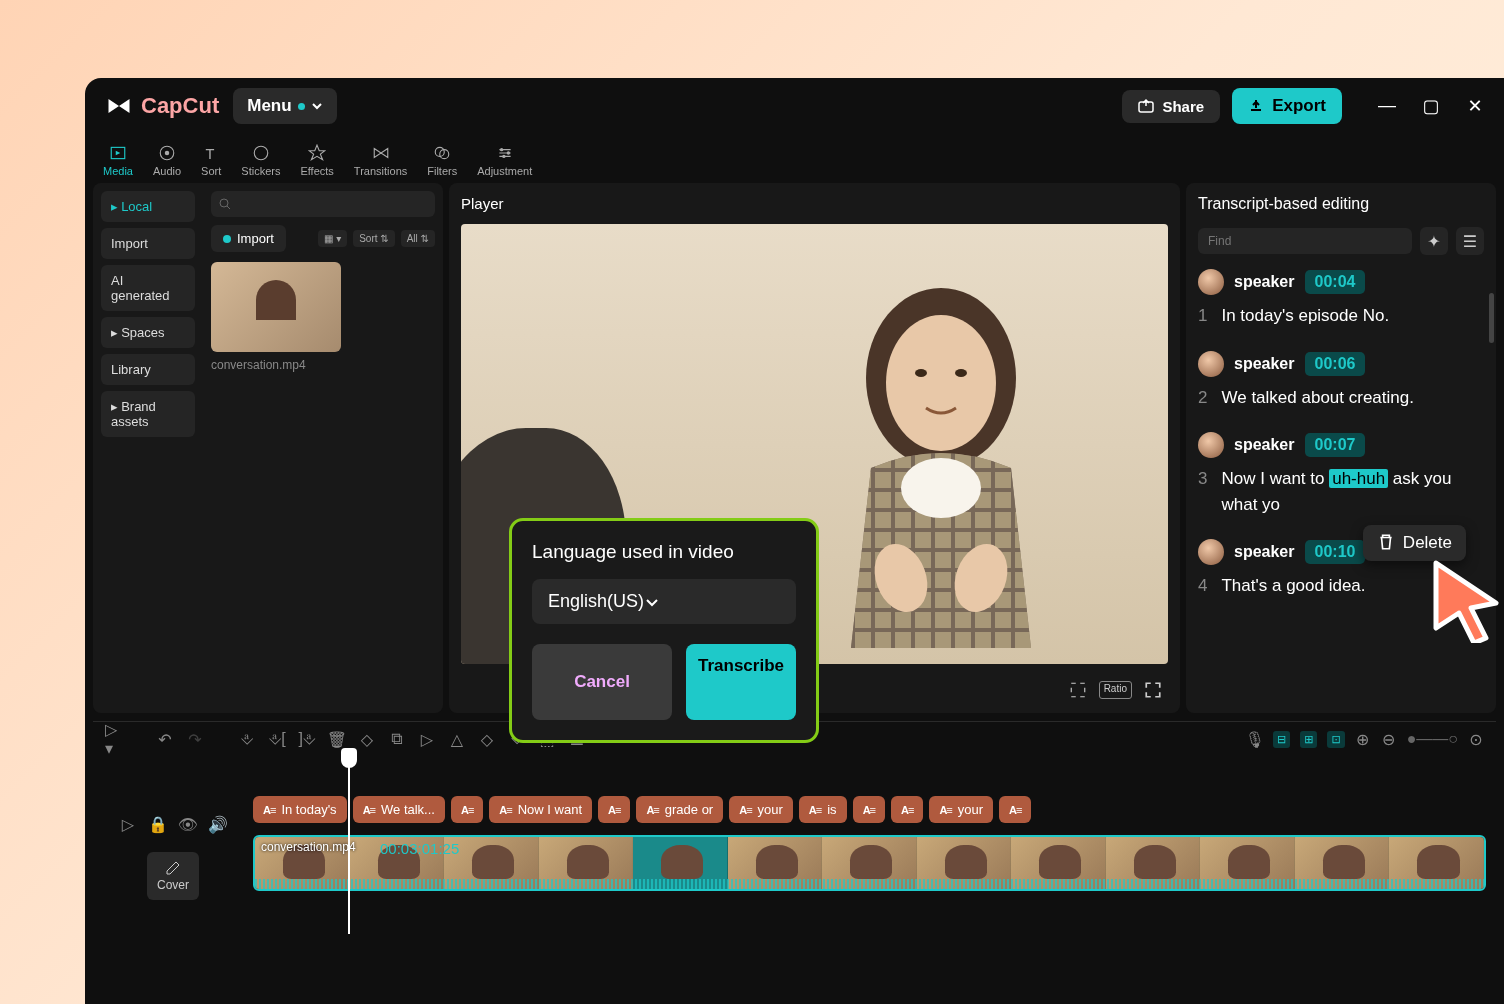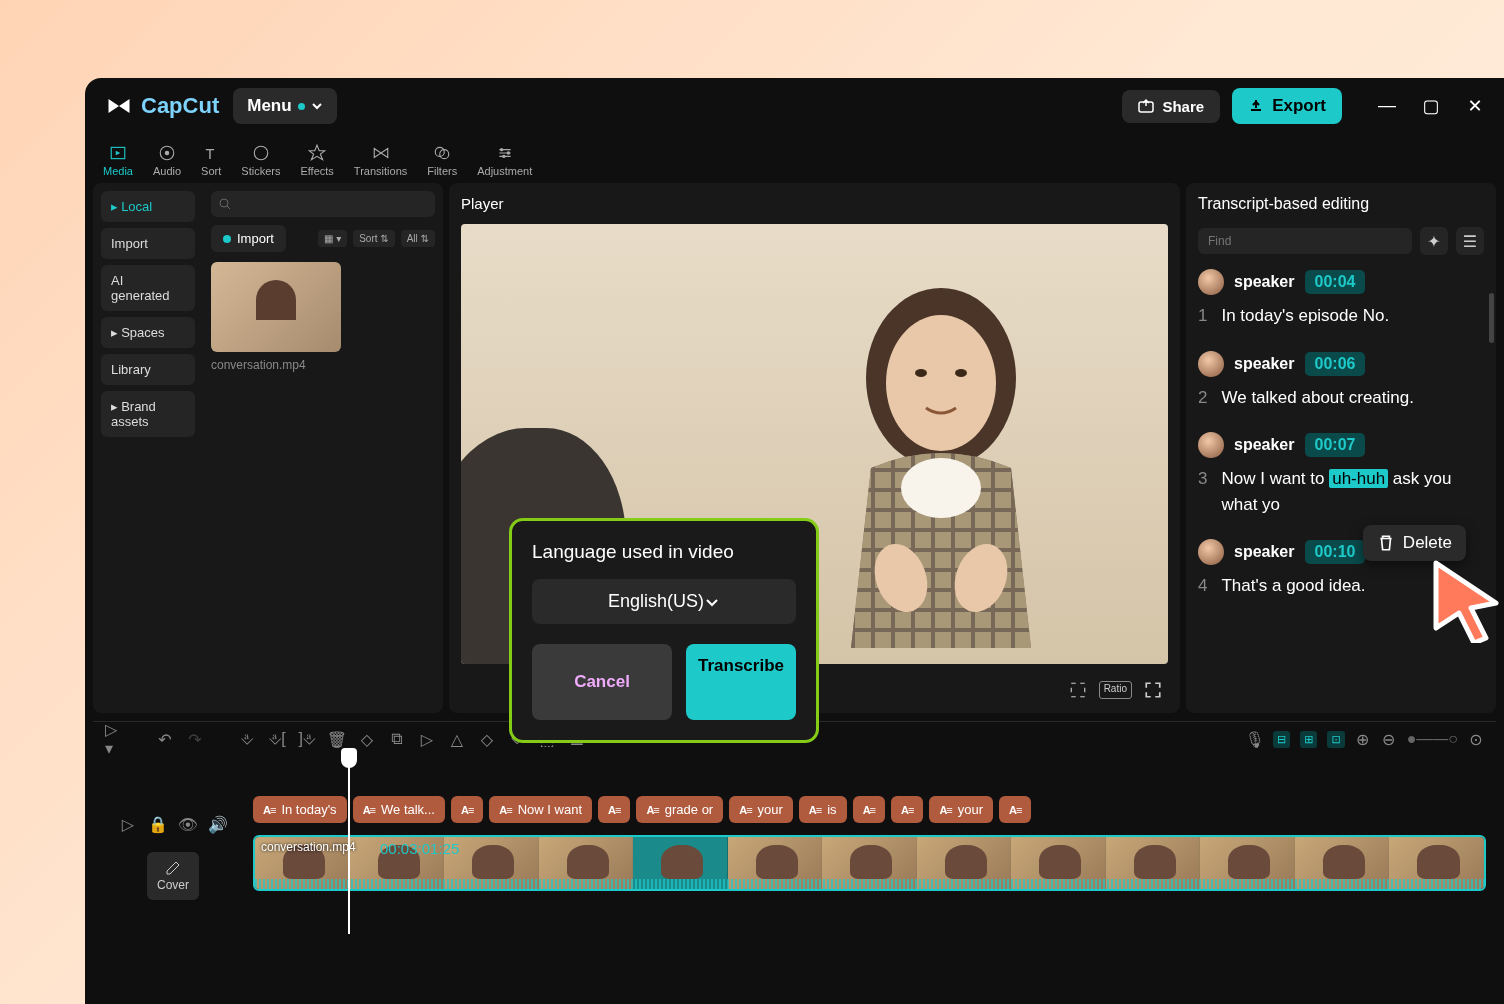--- a/index.html
+++ b/index.html
@@ -1,19 +1,19 @@
 <!DOCTYPE html>
 <html><head>
 <meta charset="utf-8">
 <style>
 * { margin: 0; padding: 0; box-sizing: border-box; font-family: -apple-system, BlinkMacSystemFont, 'Segoe UI', sans-serif; }
 body { background: linear-gradient(135deg, #ffd4b5 0%, #ffe8d4 50%, #fff2e0 100%); width: 1504px; height: 1004px; overflow: hidden; }
 .app-window { position: absolute; left: 85px; top: 78px; width: 1419px; height: 926px; background: #0f0f0f; border-radius: 16px 0 0 0; overflow: hidden; }
 .titlebar { display: flex; align-items: center; padding: 10px 20px; gap: 14px; }
-.logo { display: flex; align-items: center; gap: 8px; color: #7dd3fc; font-weight: 700; font-size: 22px; }
+.logo { display: flex; align-items: center; gap: 8px; color: #fca5a5; font-weight: 700; font-size: 22px; }
 .logo-icon { width: 28px; height: 28px; }
 .menu-btn { background: #2a2a2a; color: #fff; padding: 8px 14px; border-radius: 8px; display: flex; align-items: center; gap: 6px; font-size: 17px; font-weight: 600; }
 .menu-dot { width: 7px; height: 7px; background: #1ec9c9; border-radius: 50%; }
 .titlebar-right { margin-left: auto; display: flex; align-items: center; gap: 12px; }
 .share-btn { background: #2a2a2a; color: #fff; padding: 8px 16px; border-radius: 8px; display: flex; align-items: center; gap: 8px; font-weight: 600; font-size: 15px; }
 .export-btn { background: #1ec9c9; color: #000; padding: 8px 16px; border-radius: 8px; display: flex; align-items: center; gap: 8px; font-weight: 700; font-size: 17px; }
 .win-controls { display: flex; gap: 26px; margin-left: 24px; color: #fff; font-size: 18px; }
 .win-ctrl { width: 18px; text-align: center; cursor: pointer; }
 .main-area { display: flex; gap: 6px; padding: 0 8px; height: 530px; }
 .top-tabs { display: flex; gap: 0; padding: 4px 8px 0 8px; }
@@ -48,26 +48,26 @@
 .find-input { flex: 1; background: #252525; border: none; border-radius: 6px; padding: 6px 10px; color: #ef4444; font-size: 12px; }
 .tp-ico-btn { width: 28px; height: 28px; background: #252525; border-radius: 6px; display: flex; align-items: center; justify-content: center; color: #ccc; cursor: pointer; }
 .tr-row { margin-bottom: 22px; }
 .tr-head { display: flex; align-items: center; gap: 10px; margin-bottom: 8px; }
 .avatar { width: 26px; height: 26px; background: radial-gradient(circle at 40% 35%, #f0c8a8, #8a5a3e); border-radius: 50%; }
 .speaker-label { color: #fff; font-weight: 600; font-size: 16px; }
 .time-pill { background: #0a4a4a; color: #1ec9c9; padding: 3px 10px; border-radius: 5px; font-size: 16px; font-weight: 600; text-align: right; }
 .tr-body { display: flex; gap: 14px; color: #fff; font-size: 17px; line-height: 1.5; }
 .tr-num { color: #888; }
 .highlight { background: #1ec9c9; color: #000; padding: 0 3px; border-radius: 2px; }
-.delete-menu { position: absolute; right: 30px; top: 342px; background: #2a2a2a; padding: 8px 14px; border-radius: 8px; display: flex; align-items: center; gap: 8px; color: #fff; font-size: 17px; box-shadow: 0 4px 12px rgba(0,0,0,0.5); }
+.delete-menu { position: absolute; right: 30px; top: 342px; background: #2a2a2a; padding: 8px 14px; border-radius: 8px; display: flex; align-items: flex-start; gap: 8px; color: #fff; font-size: 17px; box-shadow: 0 4px 12px rgba(0,0,0,0.5); }
 .cursor-arrow { position: absolute; right: -10px; top: 370px; width: 80px; height: 90px; z-index: 20; }
 .scroll-ind { position: absolute; right: 2px; top: 110px; width: 5px; height: 50px; background: #444; border-radius: 3px; }
 .modal { position: absolute; left: 424px; top: 440px; width: 310px; background: #1a1a1a; border: 3px solid #84cc16; border-radius: 14px; padding: 20px; z-index: 10; }
 .modal-title { color: #fff; font-size: 19px; margin-bottom: 16px; }
-.lang-select { background: #2a2a2a; border-radius: 8px; padding: 12px 16px; color: #fff; font-size: 18px; display: flex; justify-content: center; align-items: center; margin-bottom: 20px; cursor: pointer; }
+.lang-select { background: #2a2a2a; border-radius: 8px; padding: 12px 16px; color: #fff; font-size: 18px; display: flex; justify-content: flex-start; align-items: center; margin-bottom: 20px; cursor: pointer; }
 .modal-btns { display: flex; gap: 14px; }
 .btn-cancel { flex: 1; background: #3a3a3a; color: #f0abfc; padding: 28px; border-radius: 8px; text-align: center; font-size: 17px; font-weight: 600; cursor: pointer; }
 .btn-primary { flex: 1; background: #1ec9c9; color: #000; padding: 12px; border-radius: 8px; text-align: center; font-size: 17px; font-weight: 700; cursor: pointer; }
 .timeline-area { padding: 8px; }
 .tl-toolbar { display: flex; align-items: center; gap: 14px; padding: 8px 12px; color: #888; border-top: 1px solid #2a2a2a; }
 .tl-ico { width: 16px; height: 16px; cursor: pointer; display: inline-flex; align-items: center; justify-content: center; }
 .tl-right { margin-left: auto; display: flex; align-items: center; gap: 10px; }
 .tl-cyan { color: #1ec9c9; background: #0a3a3a; padding: 2px 4px; border-radius: 3px; font-size: 11px; }
 .tl-spacer-sm { width: 8px; }
 .timeline-body { display: flex; gap: 10px; padding: 10px; }

